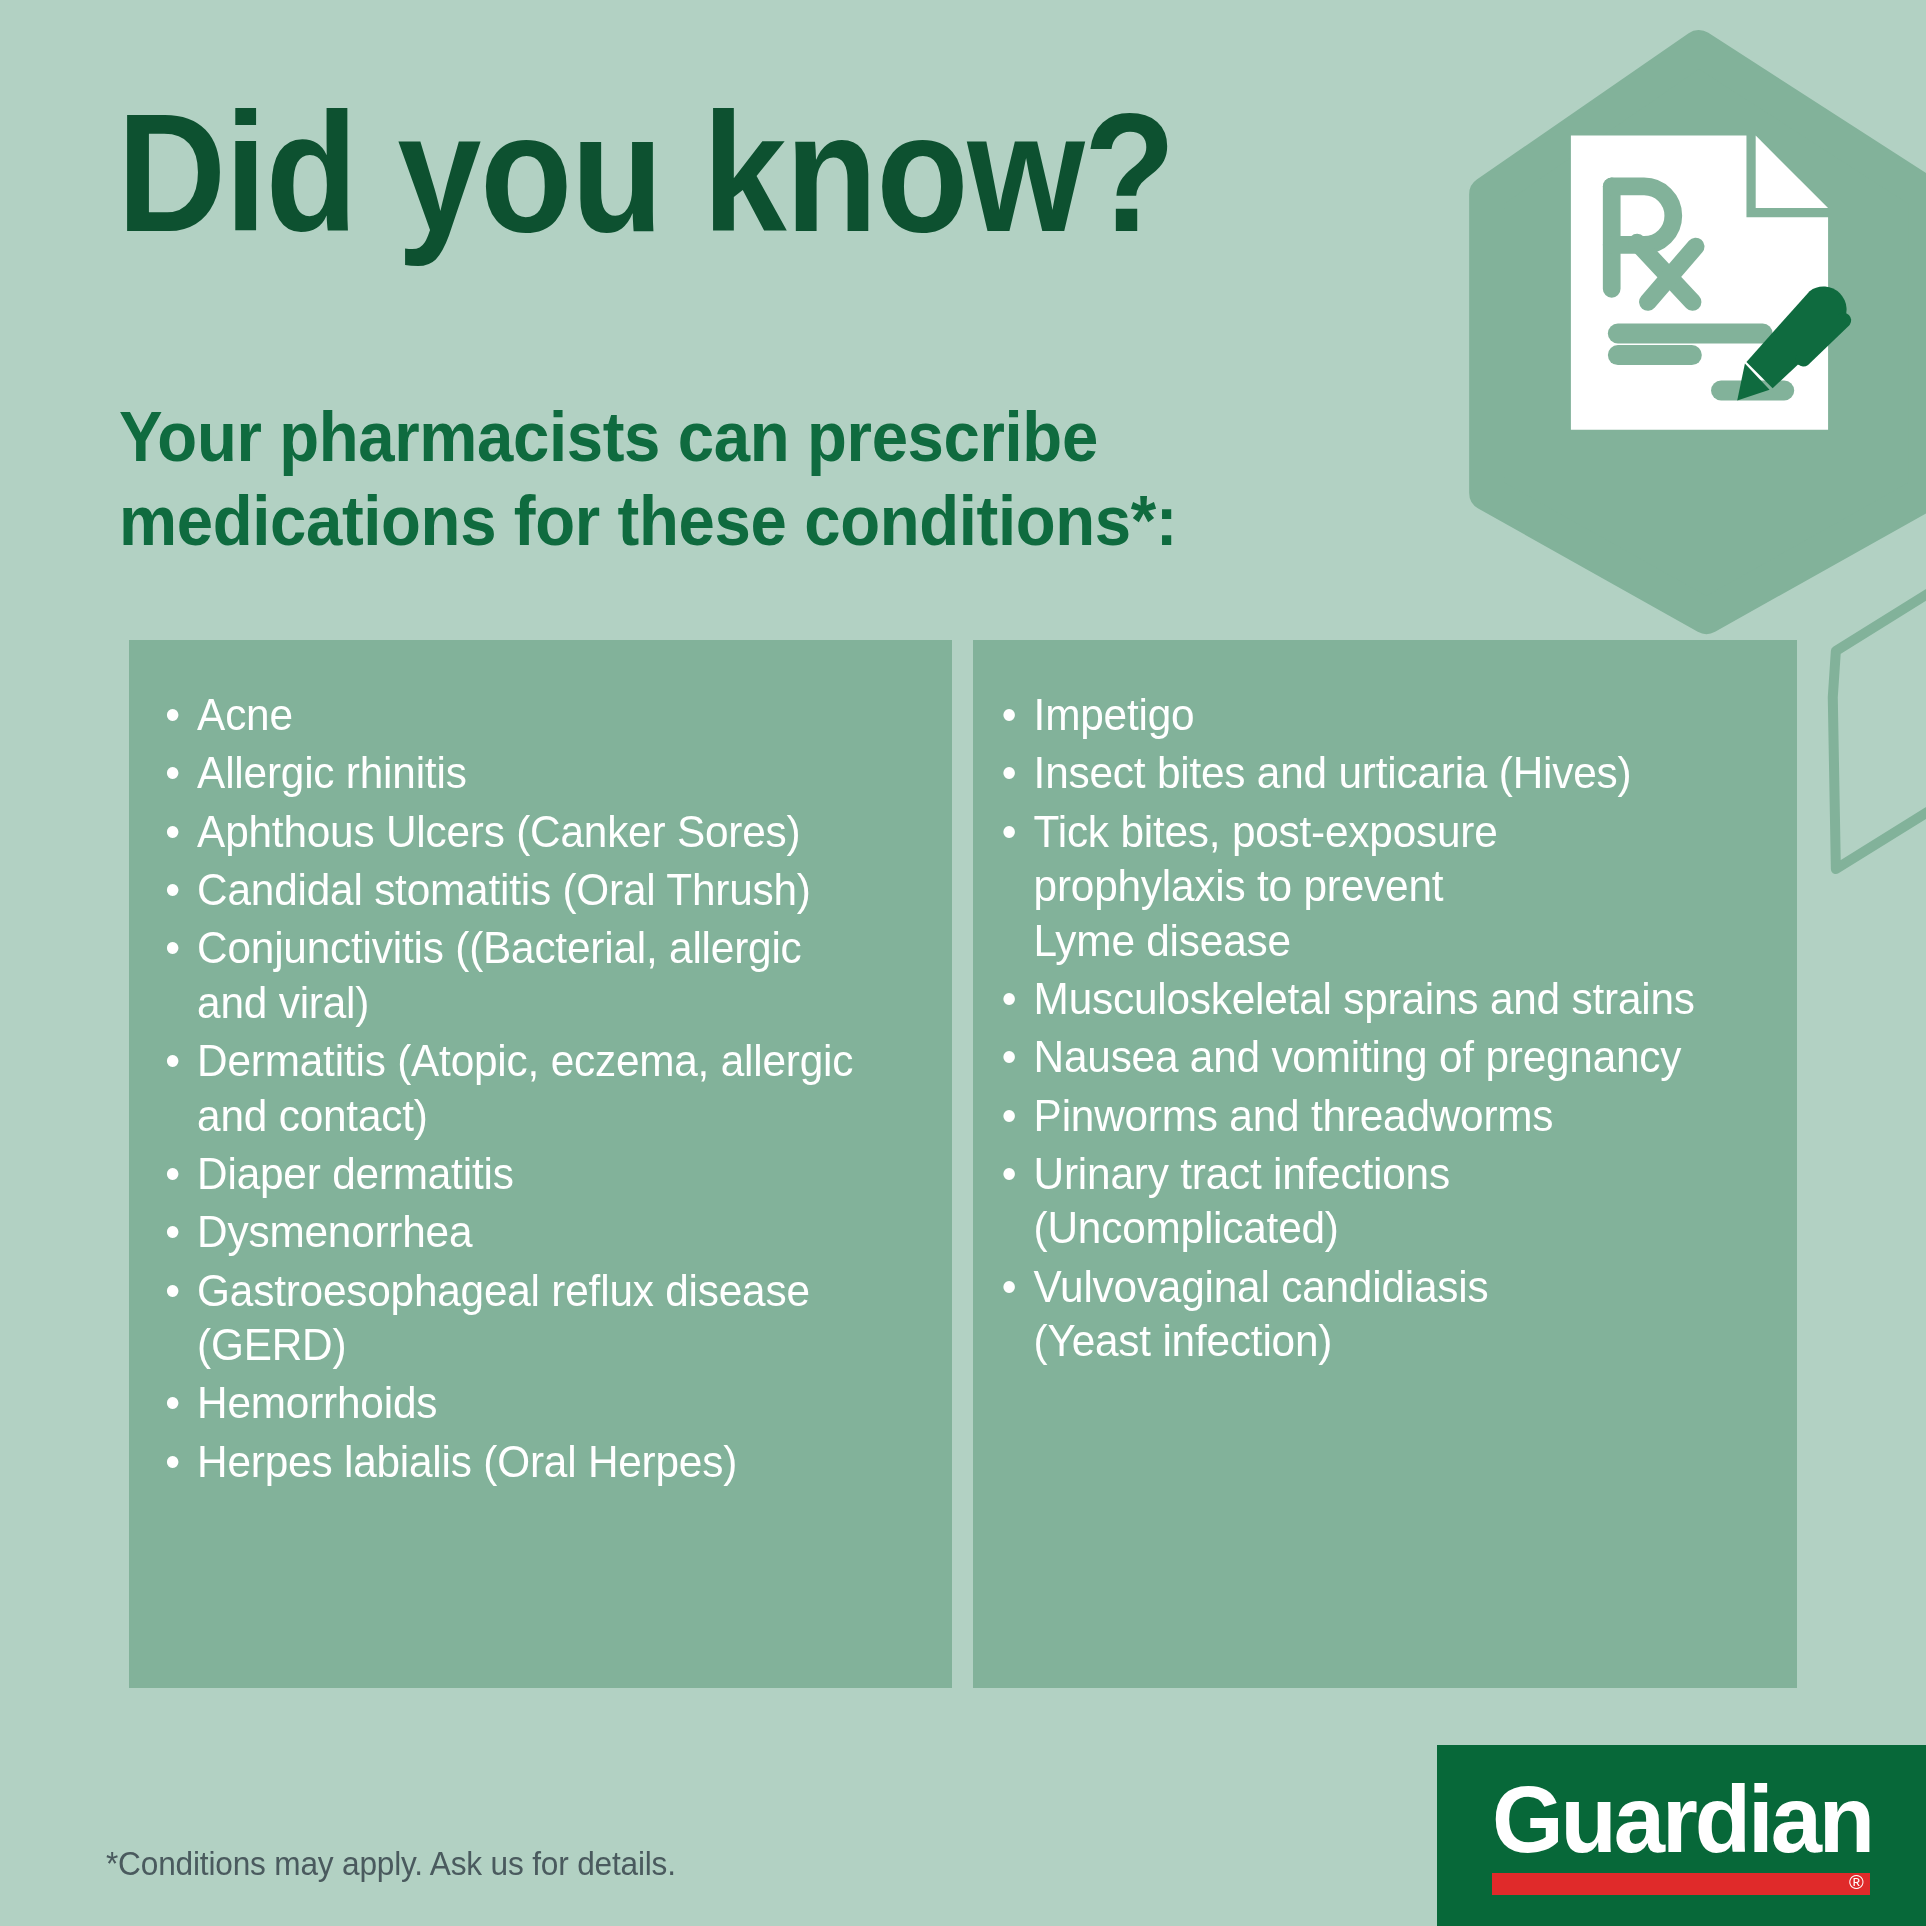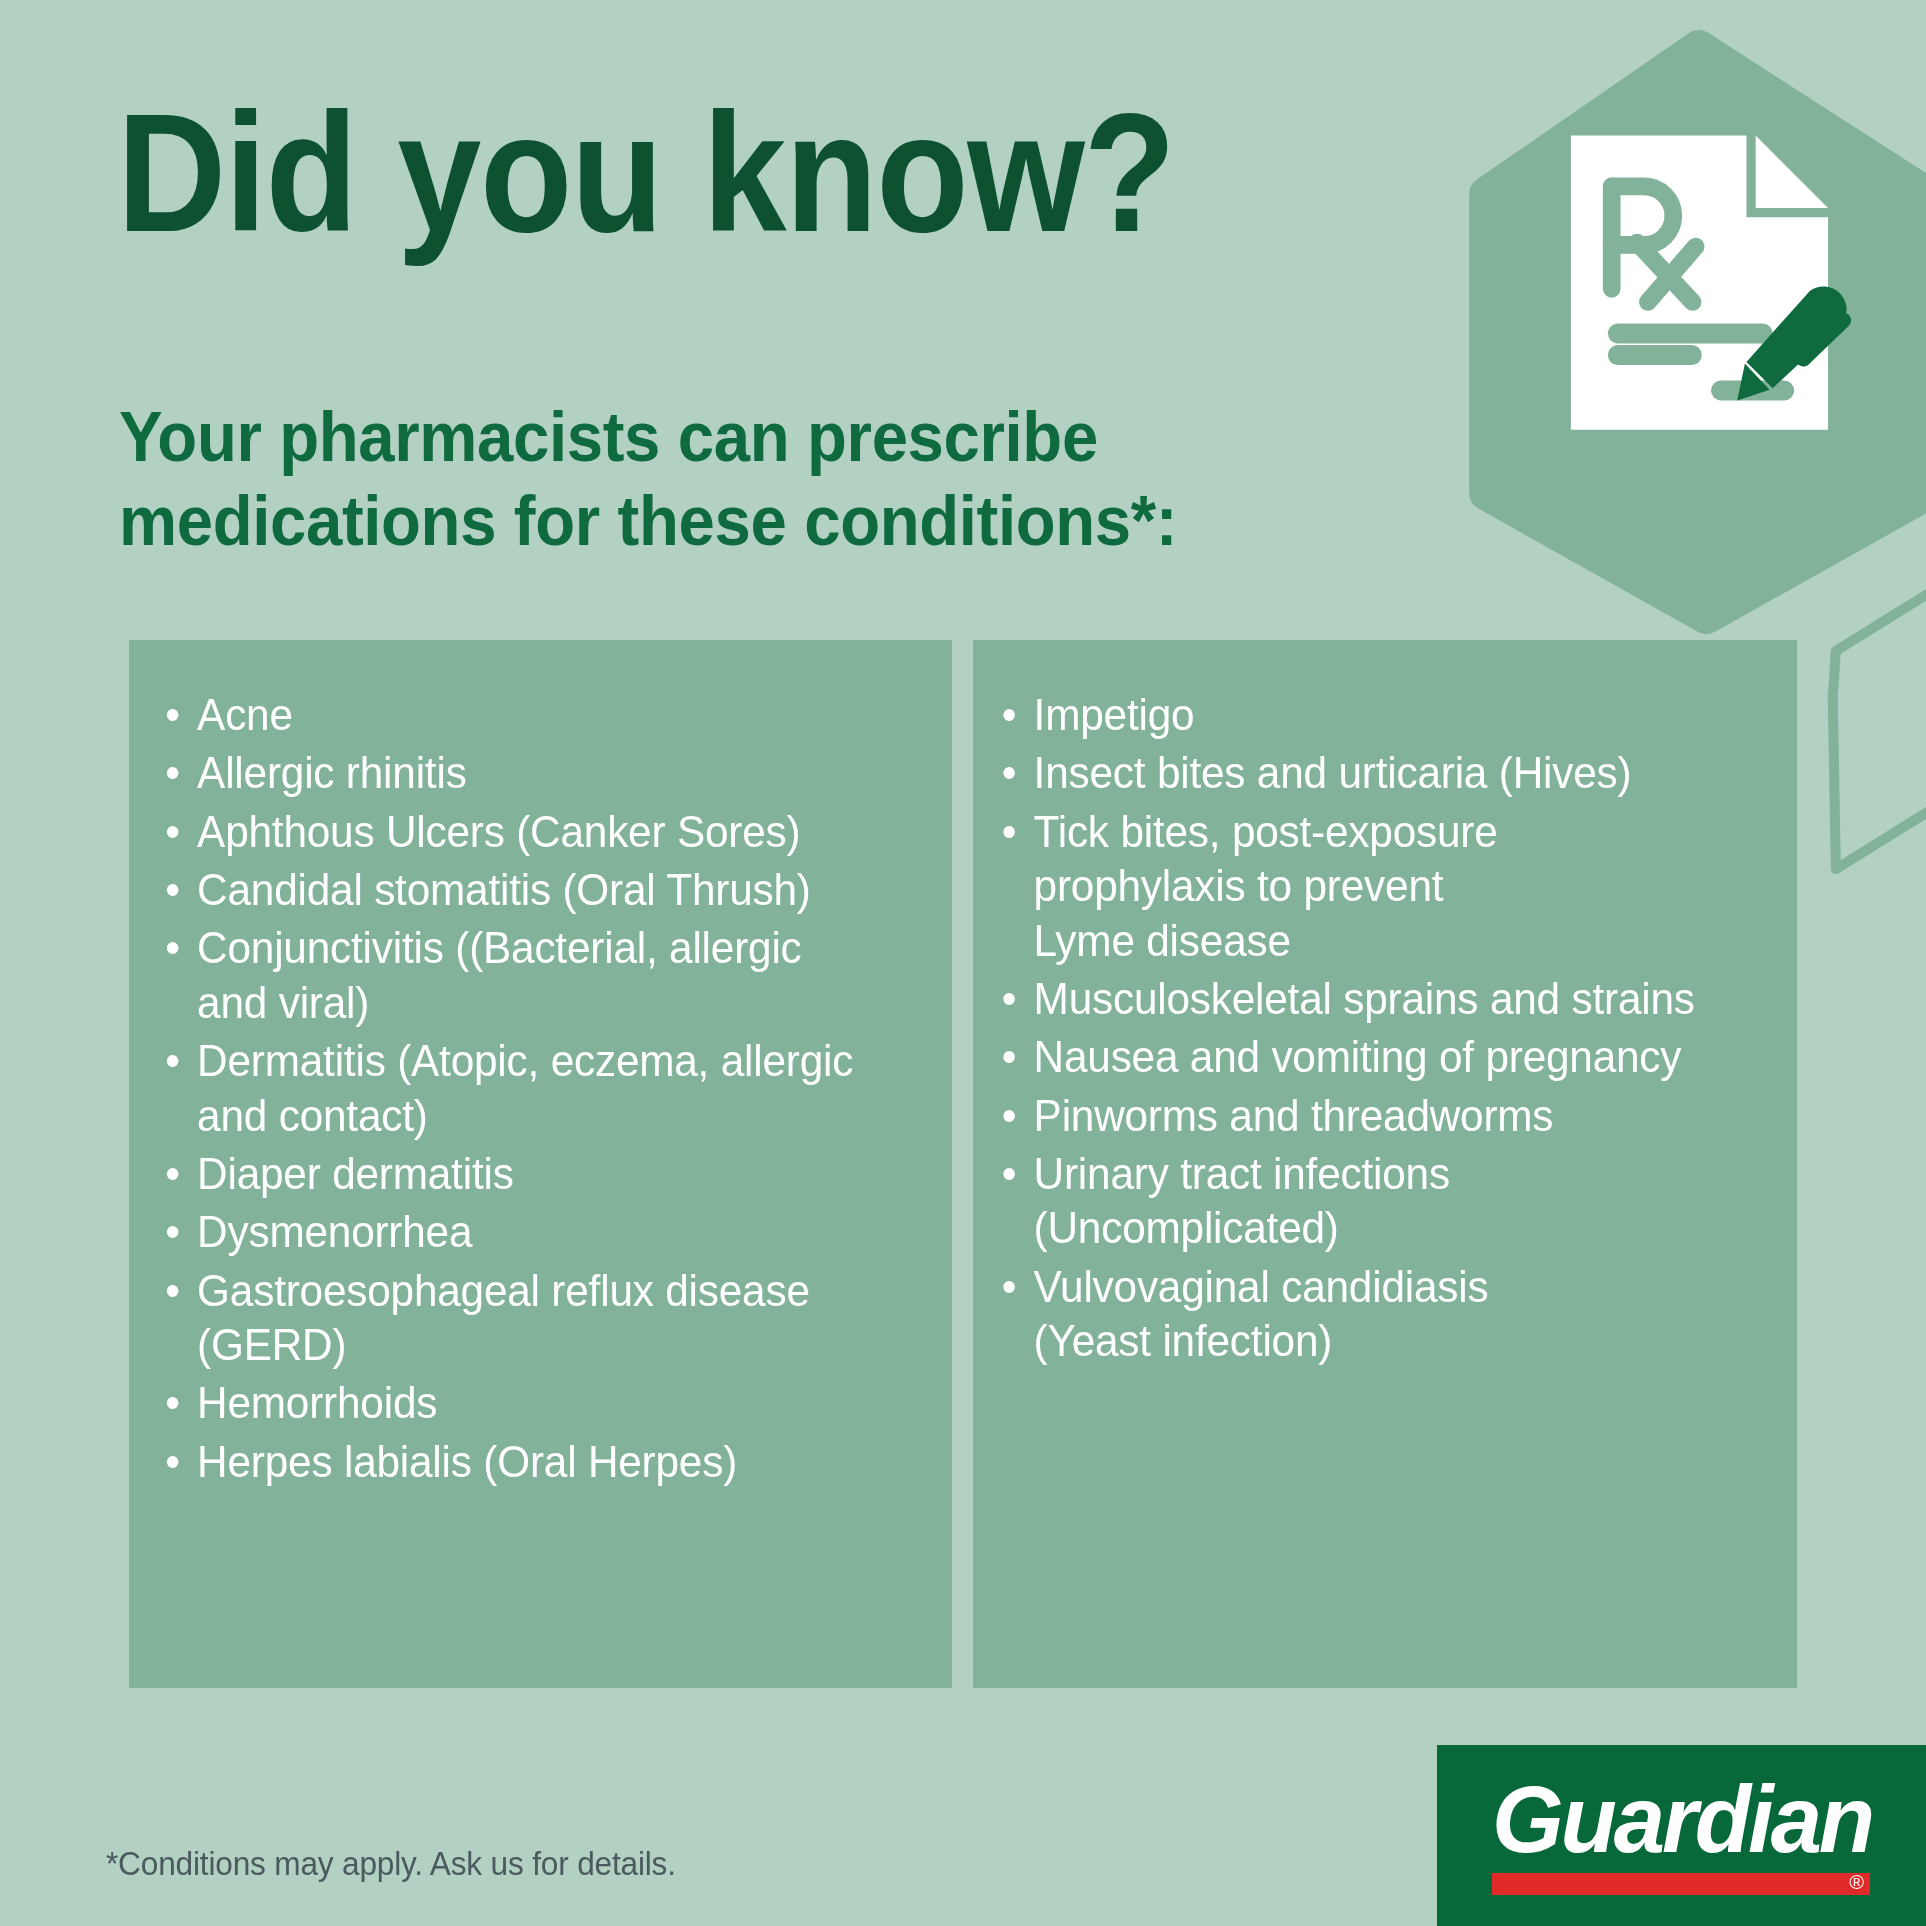--- a/index.html
+++ b/index.html
@@ -103,21 +103,20 @@
     white-space:nowrap;
   }
 
   
   #brand-logo {
     position:absolute;
     left:1437px; top:1745px;
     width:489px; height:181px;
     background:#076839;
     overflow:hidden;
-    font-style:italic;
   }
   #brand-wordmark {
     position:absolute;
     left:55px; top:28px;
     width:378px;
     font-size:94px;
     line-height:1;
     font-weight:bold;
     color:#ffffff;
     letter-spacing:-3.1px;

